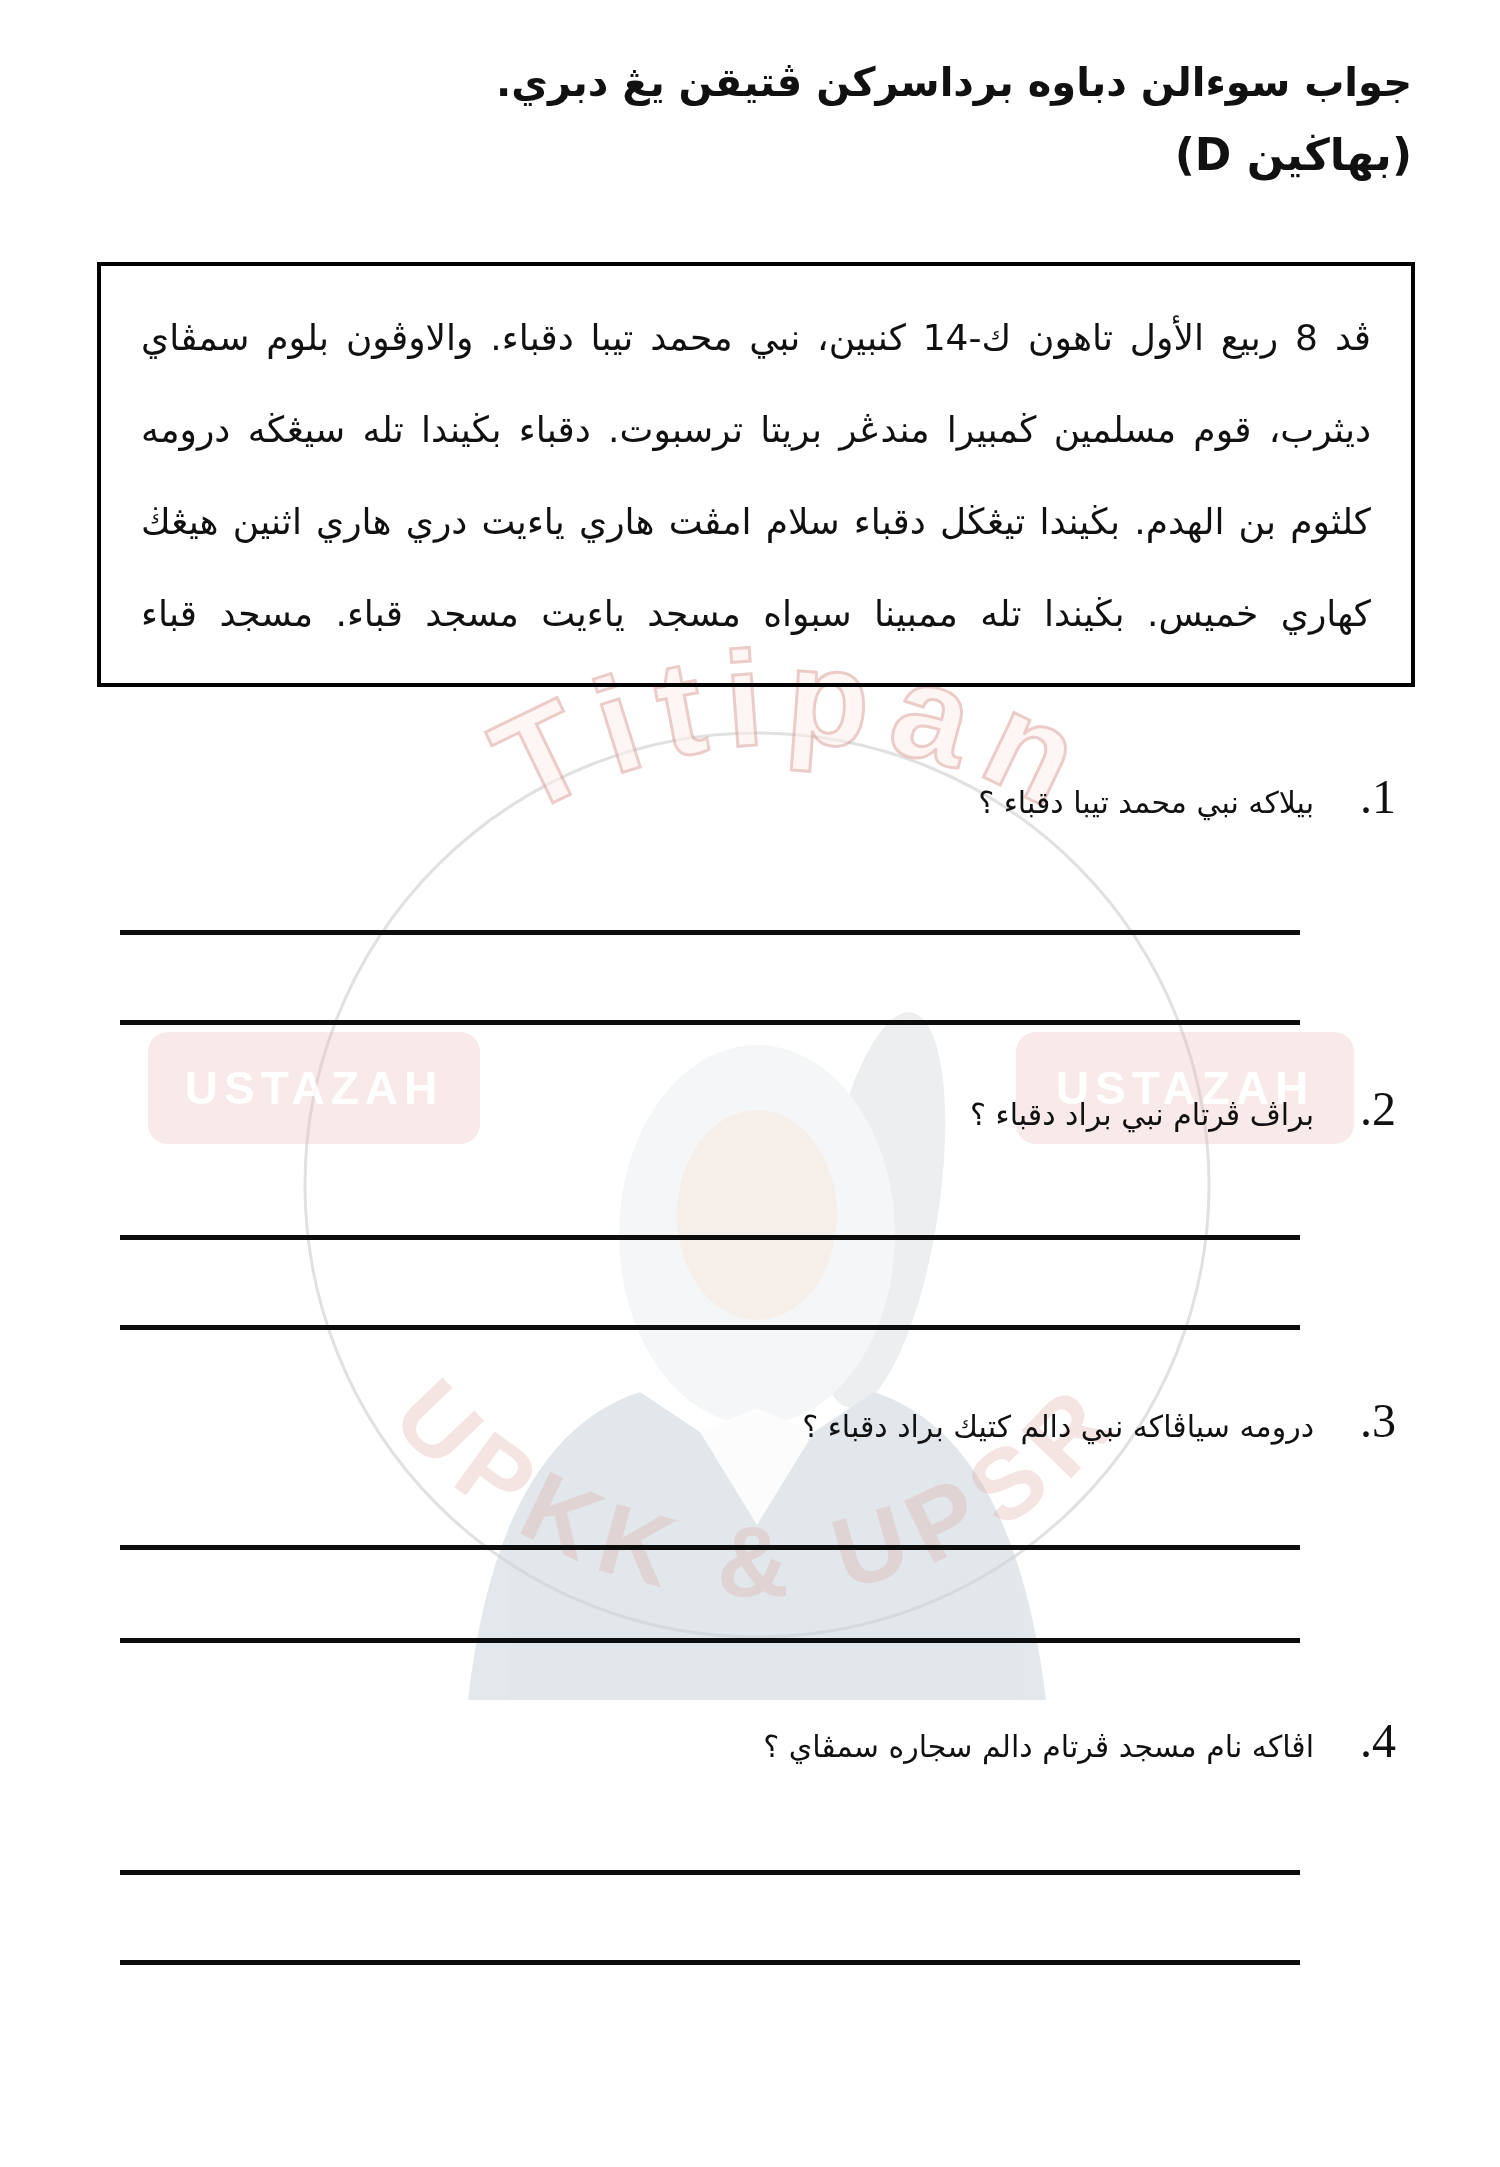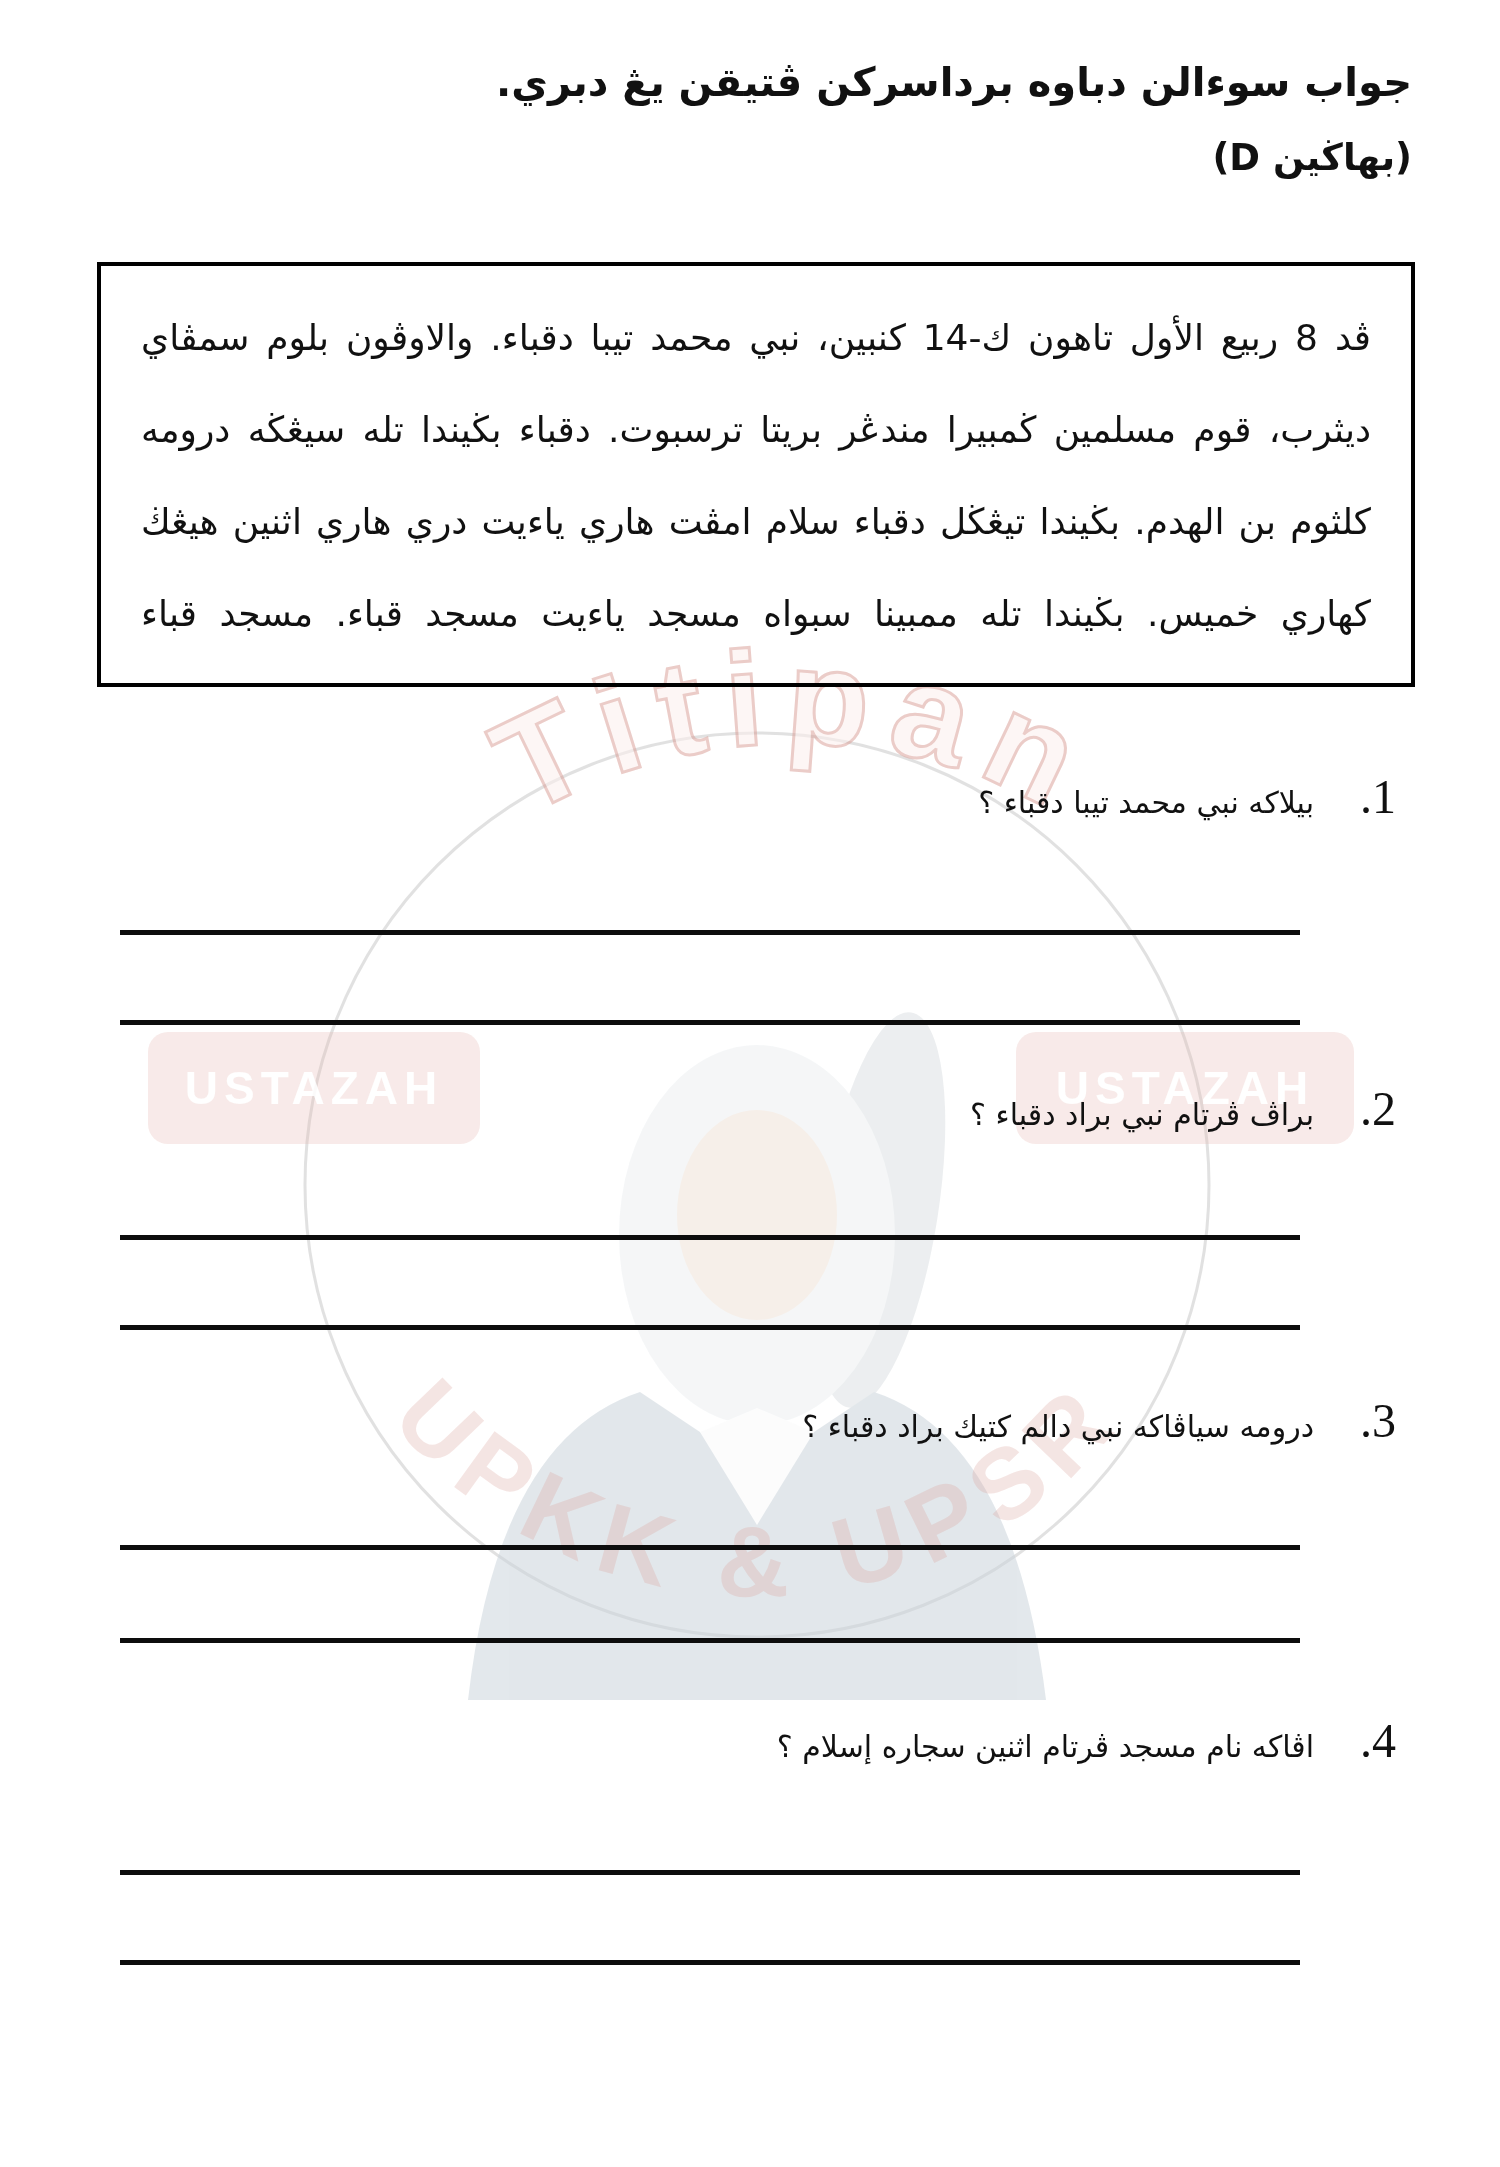--- a/index.html
+++ b/index.html
@@ -19,21 +19,21 @@
     z-index:0;pointer-events:none;
   }
   
   .heading{
     position:absolute;top:52px;right:88px;z-index:2;
   }
   .heading .line1{
     font-size:40px;font-weight:bold;line-height:1.5;white-space:nowrap;
   }
   .heading .line2{
-    font-size:37px;font-weight:bold;line-height:1.4;margin-top:20px;white-space:nowrap;
+    font-size:44px;font-weight:bold;line-height:1.4;margin-top:12px;white-space:nowrap;
   }
   
   .passage-box{
     position:absolute;top:262px;left:97px;z-index:2;
     width:1318px;height:425px;box-sizing:border-box;
     border:4px solid #000;
     padding:26px 40px 10px 40px;
     overflow:hidden;
     background:transparent;
   }
@@ -125,18 +125,18 @@
 
   <div class="question" style="top:1392px;">
     <span class="qnum">3.</span>
     <span class="qtext">درومه سياڤاكه نبي دالم كتيك براد دقباء ؟</span>
   </div>
   <div class="answer-line" style="top:1545px;"></div>
   <div class="answer-line" style="top:1638px;"></div>
 
   <div class="question" style="top:1712px;">
     <span class="qnum">4.</span>
-    <span class="qtext">اڤاكه نام مسجد ڤرتام اثنين سجاره إسلام ؟</span>
+    <span class="qtext">اڤاكه نام مسجد ڤرتام دالم سجاره سمڤاي ؟</span>
   </div>
   <div class="answer-line" style="top:1870px;"></div>
   <div class="answer-line" style="top:1960px;"></div>
 
 </div>
 
 </body></html>

